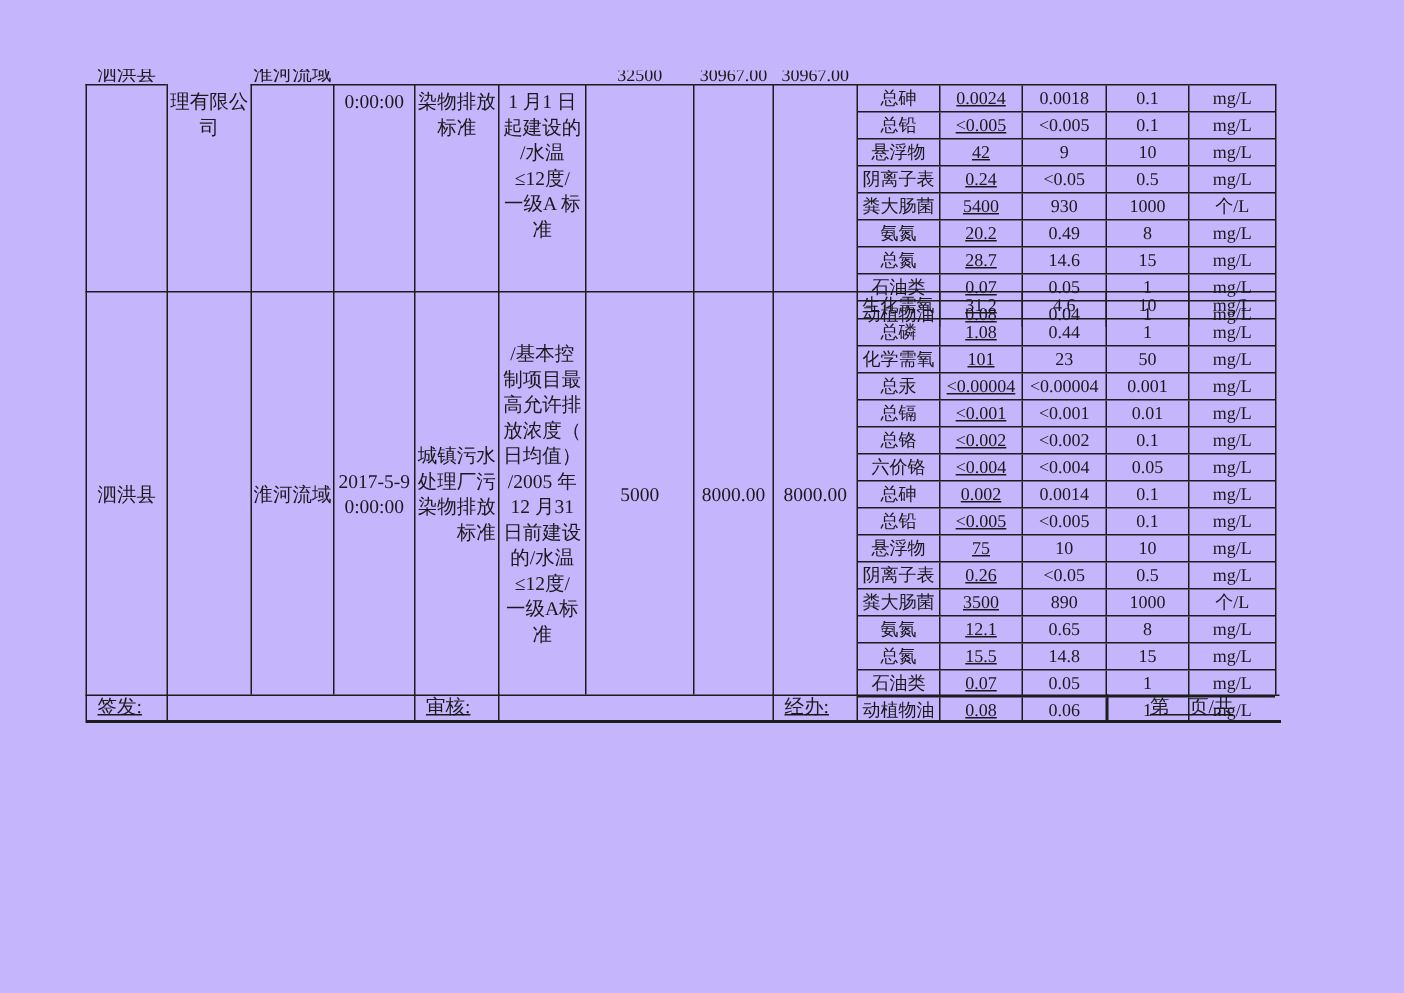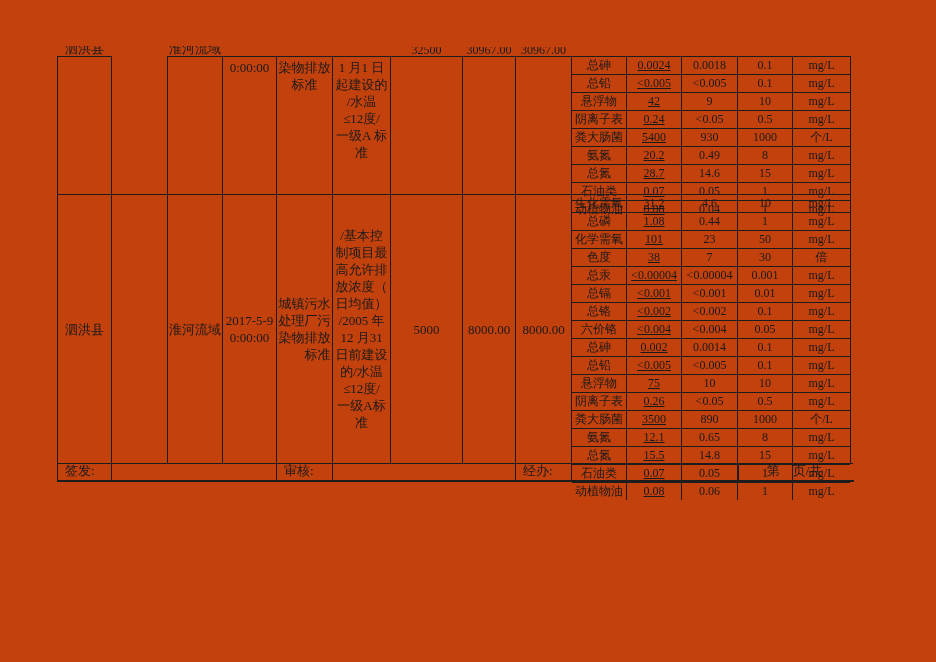--- a/index.html
+++ b/index.html
@@ -1,18 +1,18 @@
 <!DOCTYPE html>
 <html><head>
 <meta charset="utf-8">
 <style>
   html,body{margin:0;padding:0;background:#fff;}
   body{width:936px;height:662px;overflow:hidden;
        font-family:"Liberation Serif","DejaVu Serif",serif;color:#1a1a1a;}
-  .sheet{position:relative;width:936px;height:662px;background:#c2410c;}
+  .sheet{position:relative;width:936px;height:662px;background:#c4b5fd;}
 
   
   .vline,.hline{position:absolute;background:#1c1c1c;}
   .vline{width:1px;}
   .hline{height:1px;}
   .hline.thick{height:2px;}
 
   
   .frag{position:absolute;overflow:hidden;}
   .frag span{position:absolute;bottom:-1px;left:0;right:0;text-align:center;
@@ -30,21 +30,21 @@
   .prow:last-child{border-bottom:none;}
   .pcell{display:flex;align-items:center;justify-content:center;font-size:12px;
          box-sizing:border-box;border-right:1px solid #1c1c1c;overflow:hidden;white-space:nowrap;}
   .pcell:nth-child(1){width:55px;}
   .pcell:nth-child(2){width:55px;text-decoration:underline;}
   .pcell:nth-child(3){width:56px;}
   .pcell:nth-child(4){width:55px;}
   .pcell:nth-child(5){width:57px;border-right:none;}
 
   
-  .fcell{position:absolute;top:463px;height:16px;display:flex;align-items:center;font-size:13px;box-sizing:border-box;}
+  .fcell{position:absolute;top:463px;height:16px;display:flex;align-items:center;font-size:13px;box-sizing:border-box;text-decoration:underline;}
   .fcell.lbl{padding-left:7px;}
   .fcell.page{justify-content:center;}
 </style>
 </head>
 <body>
 
 <div class="sheet">
 
   <div class="frag" style="left:58px;top:46px;width:53px;height:9px;">
       <span>泗洪县</span>
@@ -55,20 +55,22 @@
   <div class="frag num" style="left:391px;top:47px;width:71px;height:9px;">
       <span>32500</span>
     </div>
   <div class="frag num" style="left:463px;top:47px;width:52px;height:9px;">
       <span>30967.00</span>
     </div>
   <div class="frag num" style="left:516px;top:47px;width:55px;height:9px;">
       <span>30967.00</span>
     </div>
 
+  <div class="cell top" style="left:112px;top:57px;width:55px;height:137px;">理有限公
+司</div>
   <div class="cell top" style="left:223px;top:57px;width:53px;height:137px;">0:00:00</div>
   <div class="cell top" style="left:277px;top:57px;width:55px;height:137px;">染物排放
 标准</div>
   <div class="cell top" style="left:333px;top:57px;width:57px;height:137px;">1 月1 日
 起建设的
 /水温
 ≤12度/
 一级A 标
 准</div>
 
@@ -178,27 +180,20 @@
         <div class="pcell">mg/L</div>
       </div>
       <div class="prow">
         <div class="pcell">化学需氧</div>
         <div class="pcell">101</div>
         <div class="pcell">23</div>
         <div class="pcell">50</div>
         <div class="pcell">mg/L</div>
       </div>
       <div class="prow">
-        <div class="pcell">色度</div>
-        <div class="pcell">38</div>
-        <div class="pcell">7</div>
-        <div class="pcell">30</div>
-        <div class="pcell">倍</div>
-      </div>
-      <div class="prow">
         <div class="pcell">总汞</div>
         <div class="pcell">&lt;0.00004</div>
         <div class="pcell">&lt;0.00004</div>
         <div class="pcell">0.001</div>
         <div class="pcell">mg/L</div>
       </div>
       <div class="prow">
         <div class="pcell">总镉</div>
         <div class="pcell">&lt;0.001</div>
         <div class="pcell">&lt;0.001</div>

